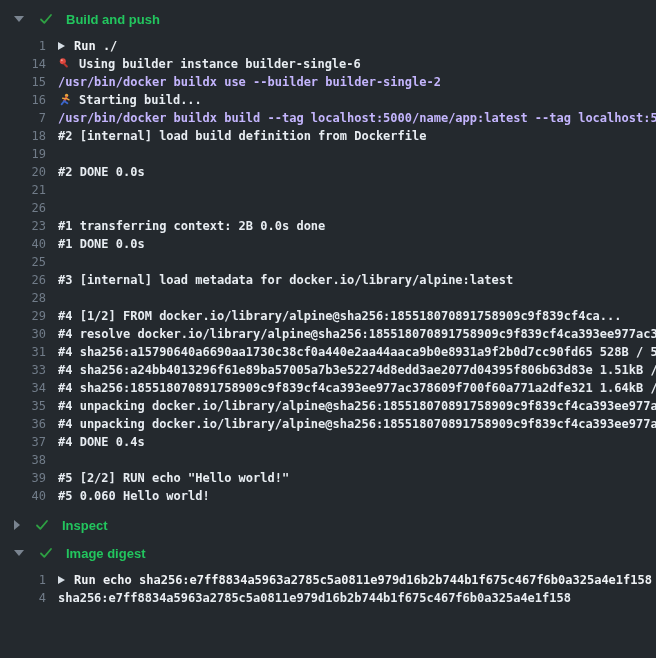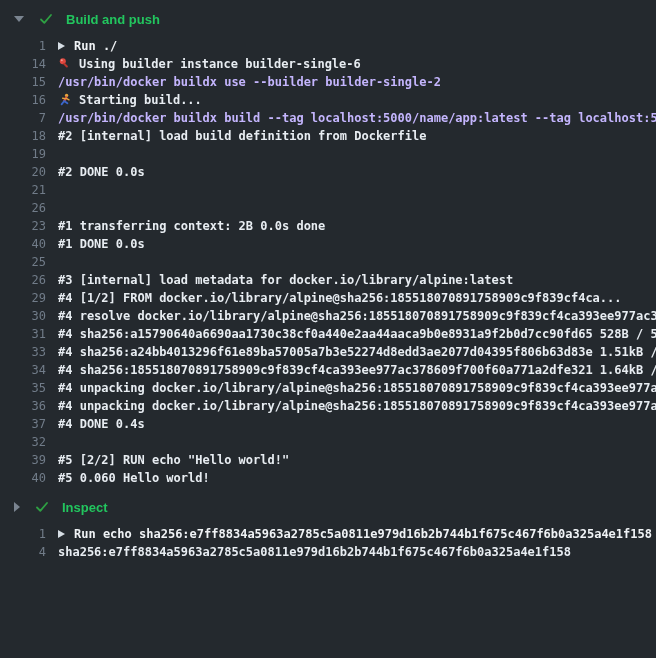--- a/index.html
+++ b/index.html
@@ -168,20 +168,24 @@
     <span class="line-num">25</span>
     <span class="line-content"><span class="txt log"></span></span>
   </div>
 
   <div class="line">
     <span class="line-num">26</span>
     <span class="line-content"><span class="txt log">#3 [internal] load metadata for docker.io/library/alpine:latest</span></span>
   </div>
 
 
+  <div class="line">
+    <span class="line-num">28</span>
+    <span class="line-content"><span class="txt log"></span></span>
+  </div>
 
   <div class="line">
     <span class="line-num">29</span>
     <span class="line-content"><span class="txt log">#4 [1/2] FROM docker.io/library/alpine@sha256:185518070891758909c9f839cf4ca...</span></span>
   </div>
 
   <div class="line">
     <span class="line-num">30</span>
     <span class="line-content"><span class="txt log">#4 resolve docker.io/library/alpine@sha256:185518070891758909c9f839cf4ca393ee977ac37</span></span>
   </div>
@@ -211,21 +215,21 @@
     <span class="line-num">36</span>
     <span class="line-content"><span class="txt log">#4 unpacking docker.io/library/alpine@sha256:185518070891758909c9f839cf4ca393ee977a</span></span>
   </div>
 
   <div class="line">
     <span class="line-num">37</span>
     <span class="line-content"><span class="txt log">#4 DONE 0.4s</span></span>
   </div>
 
   <div class="line">
-    <span class="line-num">32</span>
+    <span class="line-num">38</span>
     <span class="line-content"><span class="txt log"></span></span>
   </div>
 
   <div class="line">
     <span class="line-num">39</span>
     <span class="line-content"><span class="txt log">#5 [2/2] RUN echo "Hello world!"</span></span>
   </div>
 
   <div class="line">
     <span class="line-num">40</span>
@@ -239,20 +243,27 @@
       <span class="chev chevron-right"></span>
       <svg class="check" viewBox="0 0 16 16">
         <path d="M3 8.5 L6.3 11.8 L13 4" fill="none" stroke="#2ea043" stroke-width="1.8" stroke-linecap="round" stroke-linejoin="round"></path>
       </svg>
       <span class="section-title">Inspect</span>
     </div>
 
   </div>
 
   <div class="section">
+    <div class="section-header">
+      <span class="chev chevron-down"></span>
+      <svg class="check" viewBox="0 0 16 16">
+        <path d="M3 8.5 L6.3 11.8 L13 4" fill="none" stroke="#2ea043" stroke-width="1.8" stroke-linecap="round" stroke-linejoin="round"></path>
+      </svg>
+      <span class="section-title">Image digest</span>
+    </div>
     <div class="section-lines">
   <div class="line">
     <span class="line-num">1</span>
     <span class="line-content"><span class="tri-right"></span><span class="txt run">Run echo sha256:e7ff8834a5963a2785c5a0811e979d16b2b744b1f675c467f6b0a325a4e1f158</span></span>
   </div>
 
   <div class="line">
     <span class="line-num">4</span>
     <span class="line-content"><span class="txt log">sha256:e7ff8834a5963a2785c5a0811e979d16b2b744b1f675c467f6b0a325a4e1f158</span></span>
   </div>

